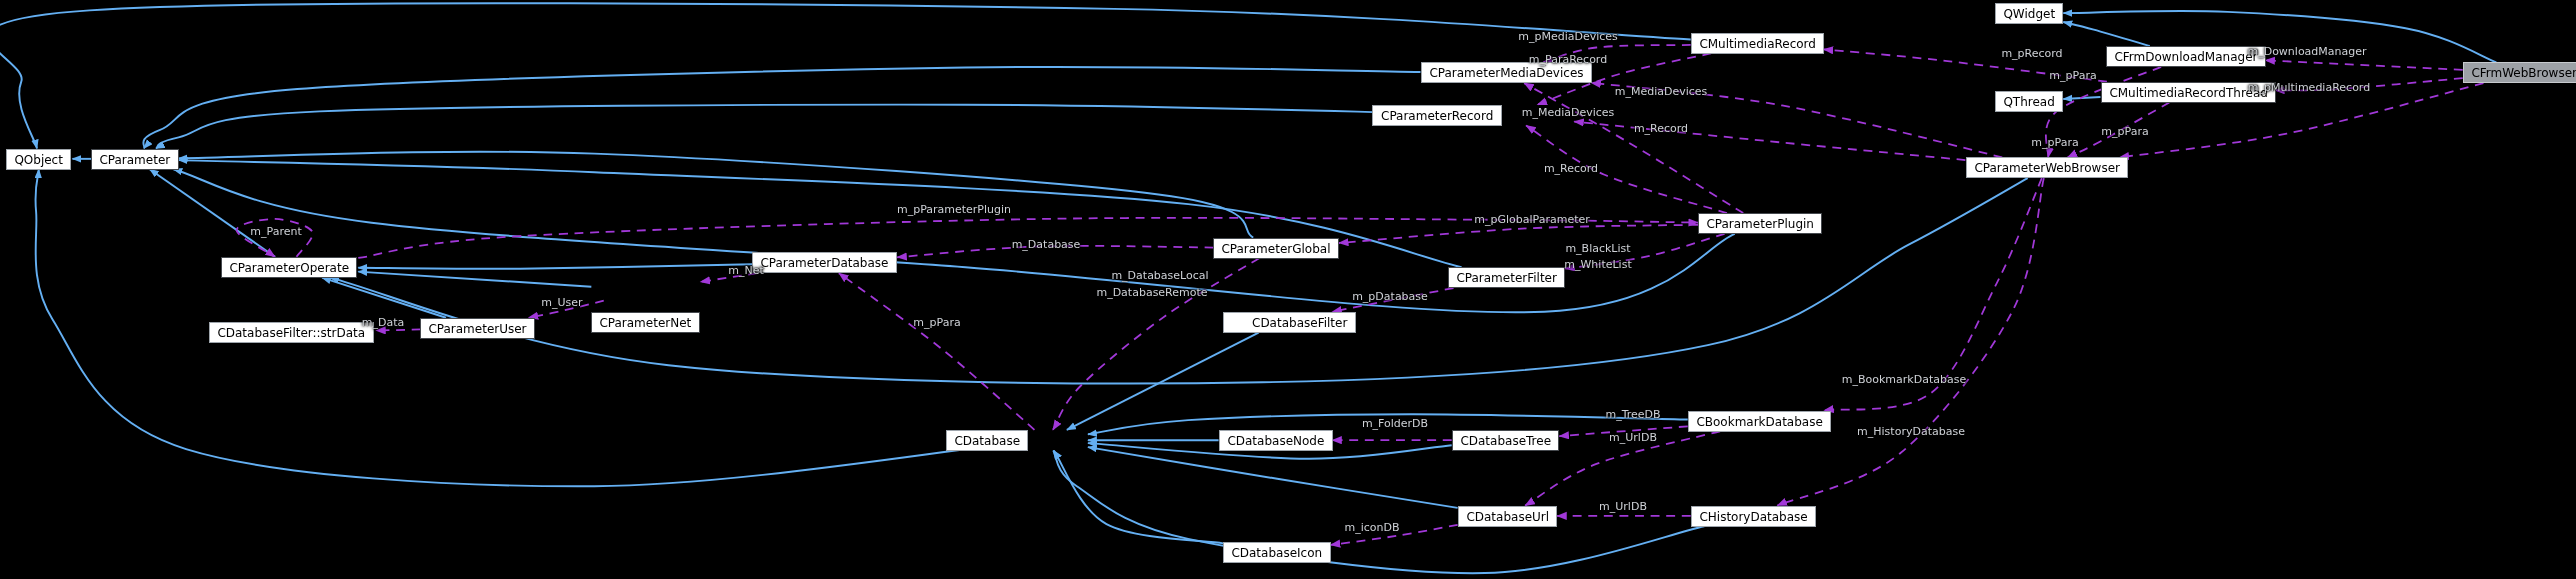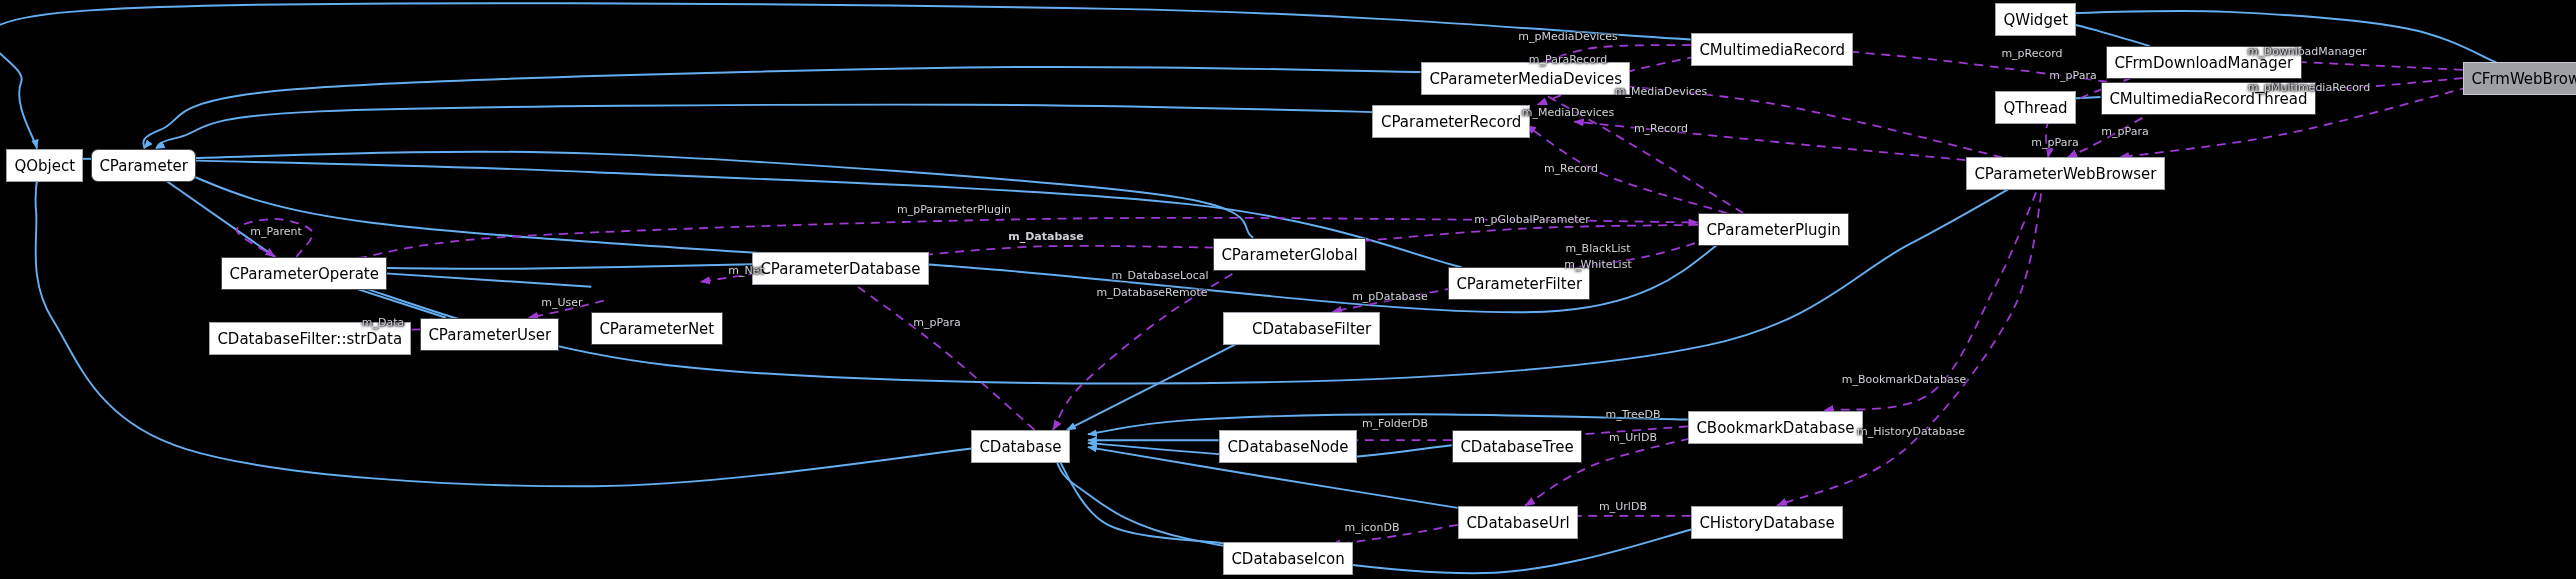--- a/index.html
+++ b/index.html
@@ -2,23 +2,23 @@
 <html style="font-size:12px"><head>
 <meta charset="utf-8">
 <style>
   html,body{margin:0;padding:0;background:#000;}
   #cv{position:relative;width:2576px;height:579px;background:#000;overflow:hidden;
       font-family:"DejaVu Sans","Liberation Sans",sans-serif;}
   #edges{position:absolute;left:0;top:0;z-index:1;}
   .edge{fill:none;}
   .inherit{stroke:#64aff2;stroke-width:2.6px;}
   .use{stroke:#a138d8;stroke-width:2.4px;stroke-dasharray:12 9;}
-  .node{position:absolute;box-sizing:border-box;height:33px;display:flex;align-items:center;
+  .node{position:absolute;box-sizing:border-box;height:21px;display:flex;align-items:center;
         justify-content:center;padding:0 7.4px;background:#ffffff;color:#000;
-        font-size:15px;white-space:nowrap;border:1.5px solid #9ea5ac;z-index:2;cursor:pointer;}
+        font-size:12px;white-space:nowrap;border:1.5px solid #9ea5ac;z-index:2;cursor:pointer;}
   .node.strong{border-color:#45494e;}
   .node.highlight{background:#9da1a6;border-color:#c7cace;}
   .elabel{position:absolute;transform:translate(-50%,-50%);font-size:11px;color:#ced1d6;
           white-space:nowrap;z-index:3;text-shadow:0 0 3px #000,0 0 3px #000,0.7px 0.7px 1.5px #000;}
 </style>
 </head>
 <body>
 
 <div id="cv" style="background: rgb(0, 0, 0);">
   <svg id="edges" width="2576" height="579" viewBox="0 0 3469 780">
@@ -78,52 +78,52 @@
       <path d="M3344.951219512195,112 C3300.7926829268295,123.33333333333333 3161.72375397667,163.33333333333334 3080,180 C2998.27624602333,196.66666666666666 2892.1739130434785,206.66666666666666 2854.608695652174,212" class="edge use" marker-end="url(#ah-u)"></path>
       <path d="M3317,94.01973684210526 L3051,81.18640350877193" class="edge use" marker-end="url(#ah-u)"></path>
       <path d="M3317,105.27454909819639 C3289.1666666666665,107.72879091516366 3192.1666666666665,117.26402190129645 3150,120 C3107.8333333333335,122.73597809870355 3078.3333333333335,121.4086814086814 3064,121.69041769041769" class="edge use" marker-end="url(#ah-u)"></path>
       <path d="M2273,574.3362573099415 L2100,587.4883040935672" class="edge use" marker-end="url(#ah-u)"></path>
       <path d="M2316.5172413793102,581 C2288.764367816092,588.3333333333334 2193.7528735632186,608.3333333333334 2150,625 C2106.2471264367814,641.6666666666666 2070,671.6666666666666 2054,681" class="edge use" marker-end="url(#ah-u)"></path>
       <path d="M1955,593 L1794,593" class="edge use" marker-end="url(#ah-u)"></path>
       <path d="M2277,695 L2097,695" class="edge use" marker-end="url(#ah-u)"></path>
       <path d="M1963,707.06 C1949.1666666666667,709.55 1908.5,717.4996157840083 1880,722 C1851.5,726.5003842159917 1806.6666666666667,732.0519210799584 1792,734.0623052959502" class="edge use" marker-end="url(#ah-u)"></path>
     </svg>
 <div class="node" style="left: 6px; top: 149px;">QObject</div>
-    <div class="node strong" style="left: 91px; top: 149px; border-radius: 7px;">CParameter</div>
+    <div class="node strong" style="left: 91px; top: 149px;">CParameter</div>
     <div class="node strong" style="left: 221px; top: 257px;">CParameterOperate</div>
     <div class="node" style="left: 209px; top: 322px;">CDatabaseFilter::strData</div>
     <div class="node strong" style="left: 420px; top: 318px;">CParameterUser</div>
     <div class="node strong" style="left: 591px; top: 280px; margin-top: 32px;">CParameterNet</div>
     <div class="node" style="left: 752px; top: 252px;">CParameterDatabase</div>
     <div class="node strong" style="left: 1213px; top: 238px;">CParameterGlobal</div>
     <div class="node strong" style="left: 1448px; top: 267px;">CParameterFilter</div>
     <div class="node strong" style="left: 1698px; top: 213px;">CParameterPlugin</div>
     <div class="node" style="left: 1421px; top: 62px;">CParameterMediaDevices</div>
     <div class="node" style="left: 1372px; top: 105px; padding-left: 8px;">CParameterRecord</div>
     <div class="node" style="left: 1691px; top: 33px;">CMultimediaRecord</div>
     <div class="node" style="left: 1995px; top: 3px;">QWidget</div>
     <div class="node" style="left: 1995px; top: 91px;">QThread</div>
     <div class="node strong" style="left: 2106px; top: 46px;">CFrmDownloadManager</div>
     <div class="node strong" style="left: 2101px; top: 82px;">CMultimediaRecordThread</div>
     <div class="node highlight" style="left: 2463px; top: 62px;">CFrmWebBrowser</div>
     <div class="node" style="left: 1966px; top: 157px;">CParameterWebBrowser</div>
-    <div class="node" style="left: 971px; top: 430px;">CDatabase</div>
+    <div class="node" style="left: 946px; top: 430px;">CDatabase</div>
     <div class="node" style="left: 1223px; top: 312px; padding-left: 28px;">CDatabaseFilter</div>
     <div class="node" style="left: 1219px; top: 430px;">CDatabaseNode</div>
     <div class="node strong" style="left: 1452px; top: 430px;">CDatabaseTree</div>
     <div class="node" style="left: 1688px; top: 411px;">CBookmarkDatabase</div>
     <div class="node" style="left: 1458px; top: 506px;">CDatabaseUrl</div>
     <div class="node" style="left: 1691px; top: 506px;">CHistoryDatabase</div>
     <div class="node" style="left: 1223px; top: 542px;">CDatabaseIcon</div>
     <div class="elabel" style="left: 276px; top: 231px;">m_Parent</div>
     <div class="elabel" style="left: 954px; top: 209px;">m_pParameterPlugin</div>
     <div class="elabel" style="left: 562px; top: 302px;">m_User</div>
     <div class="elabel" style="left: 746px; top: 270px;">m_Net</div>
     <div class="elabel" style="left: 383px; top: 322px;">m_Data</div>
-    <div class="elabel" style="left: 1046px; top: 236px; font-weight: bold;">m_Database</div>
+    <div class="elabel" style="left: 1046px; top: 244px;">m_Database</div>
     <div class="elabel" style="left: 1160px; top: 275px;">m_DatabaseLocal</div>
     <div class="elabel" style="left: 1152px; top: 292px;">m_DatabaseRemote</div>
     <div class="elabel" style="left: 937px; top: 322px;">m_pPara</div>
     <div class="elabel" style="left: 1390px; top: 296px;">m_pDatabase</div>
     <div class="elabel" style="left: 1532px; top: 219px;">m_pGlobalParameter</div>
     <div class="elabel" style="left: 1598px; top: 248px;">m_BlackList</div>
     <div class="elabel" style="left: 1598px; top: 264px;">m_WhiteList</div>
     <div class="elabel" style="left: 1571px; top: 168px;">m_Record</div>
     <div class="elabel" style="left: 1568px; top: 112px;">m_MediaDevices</div>
     <div class="elabel" style="left: 1661px; top: 128px;">m_Record</div>

